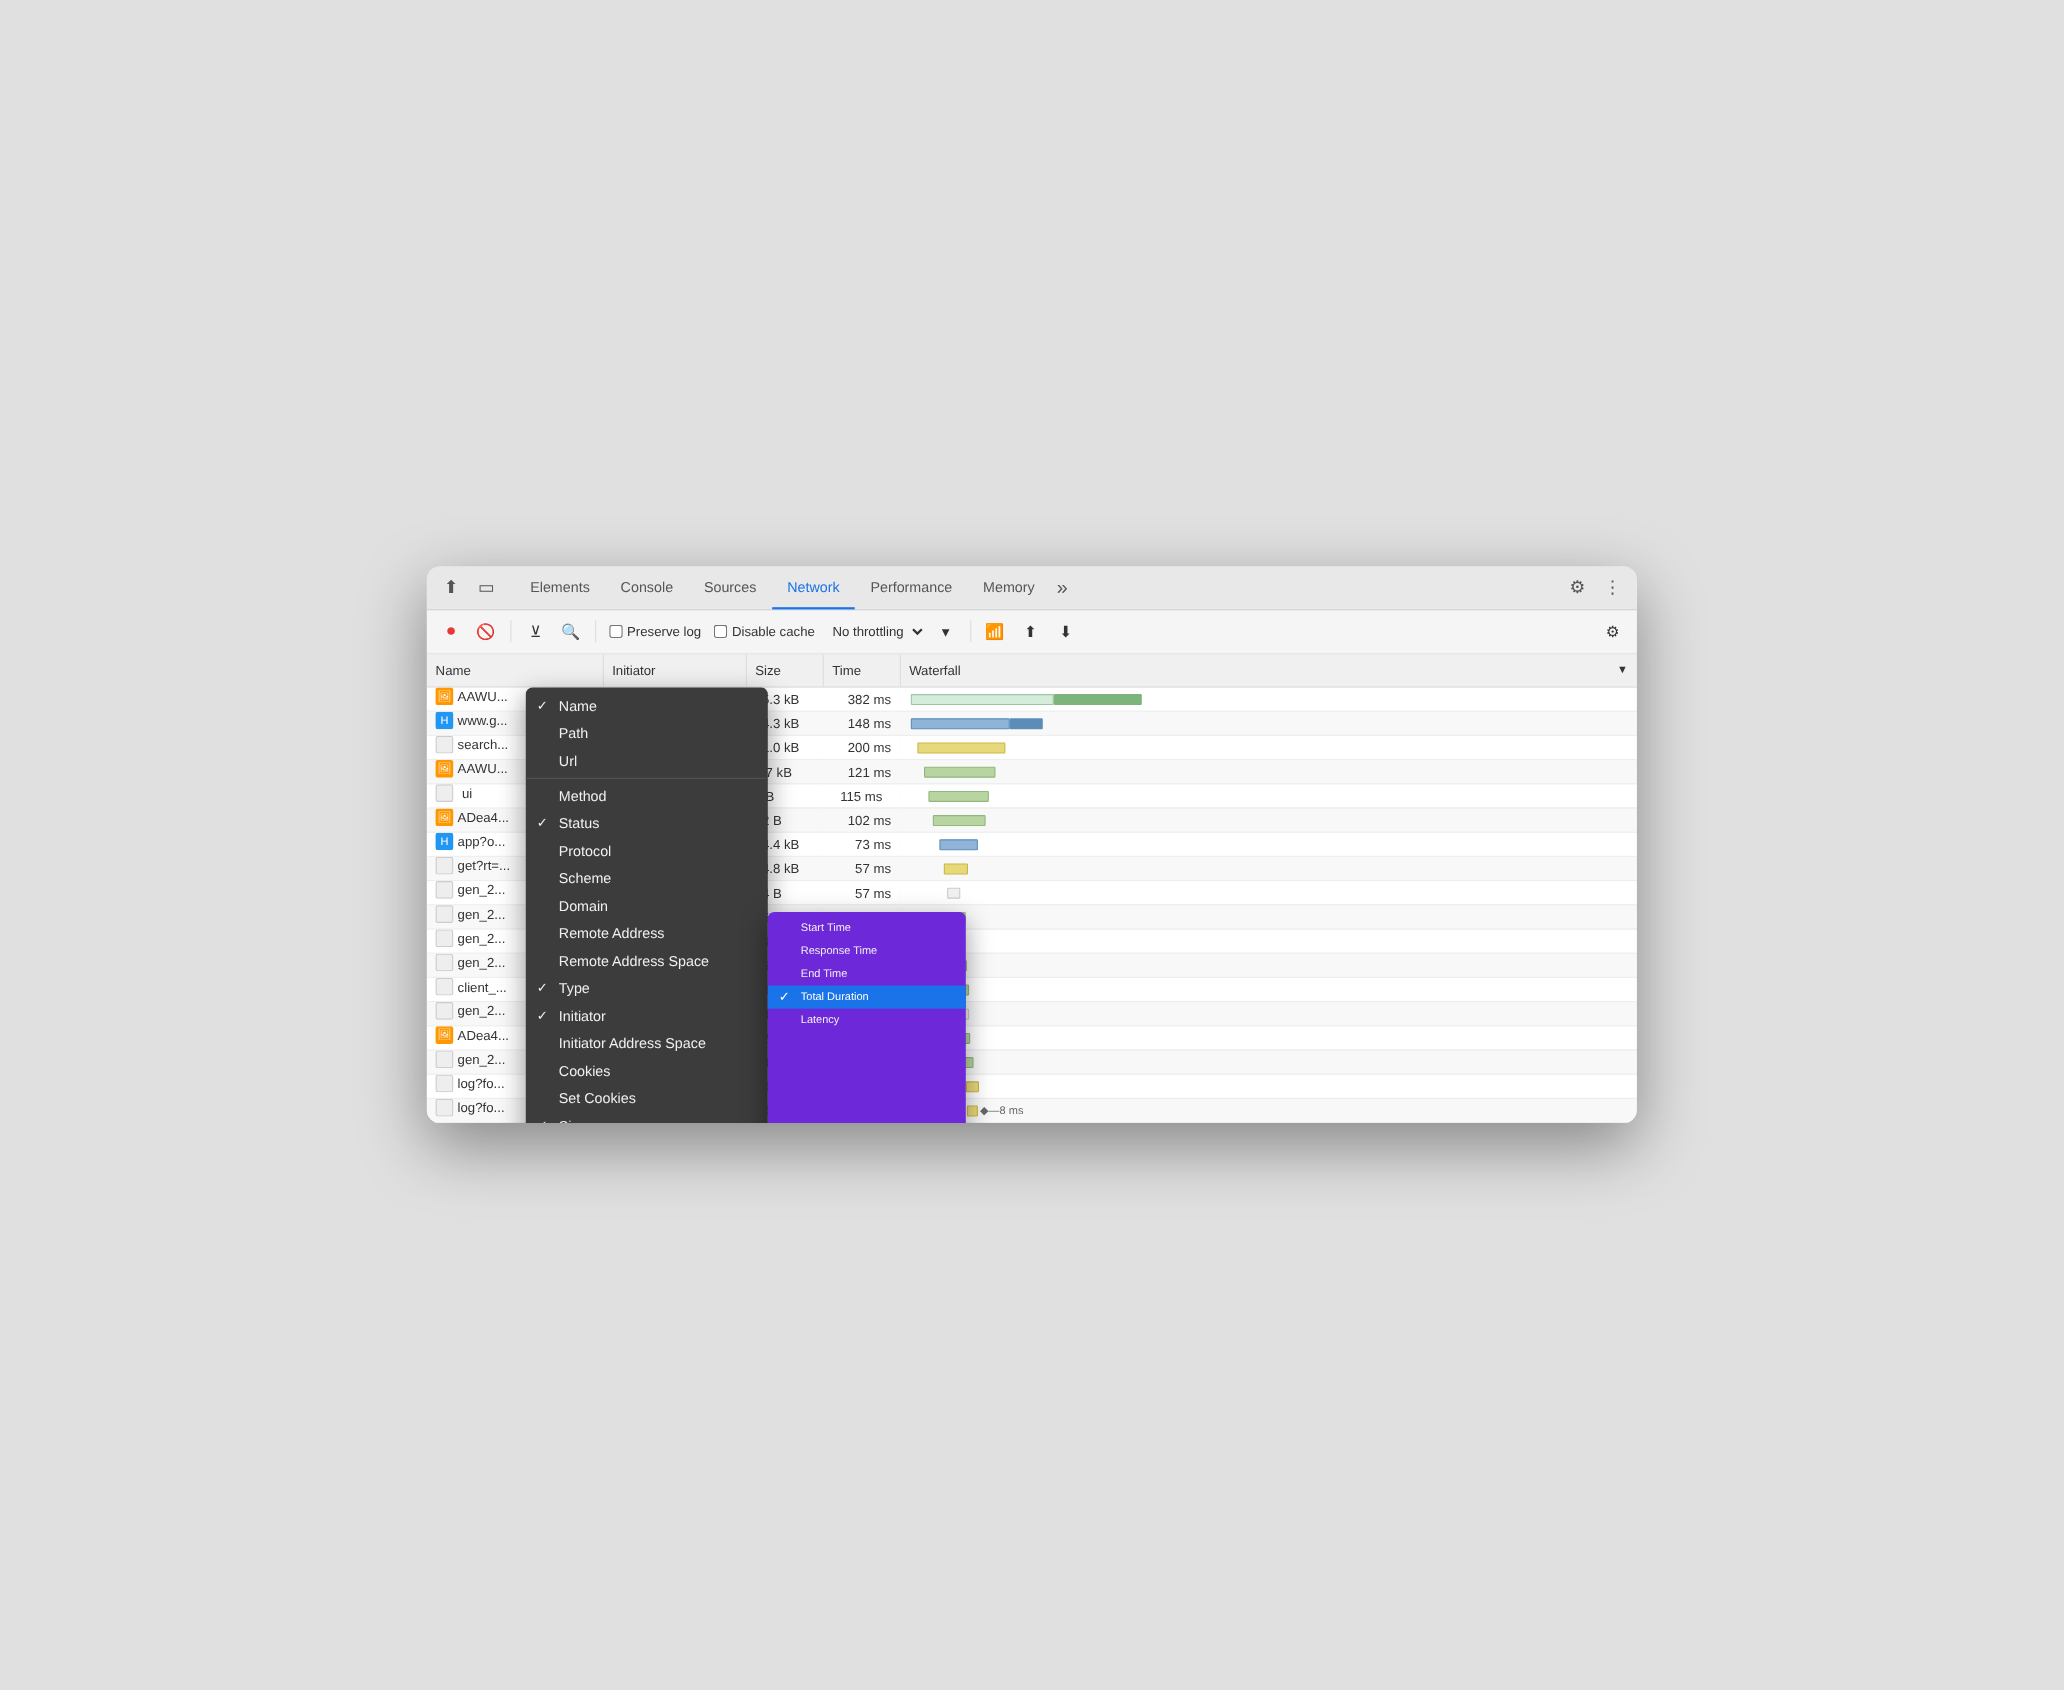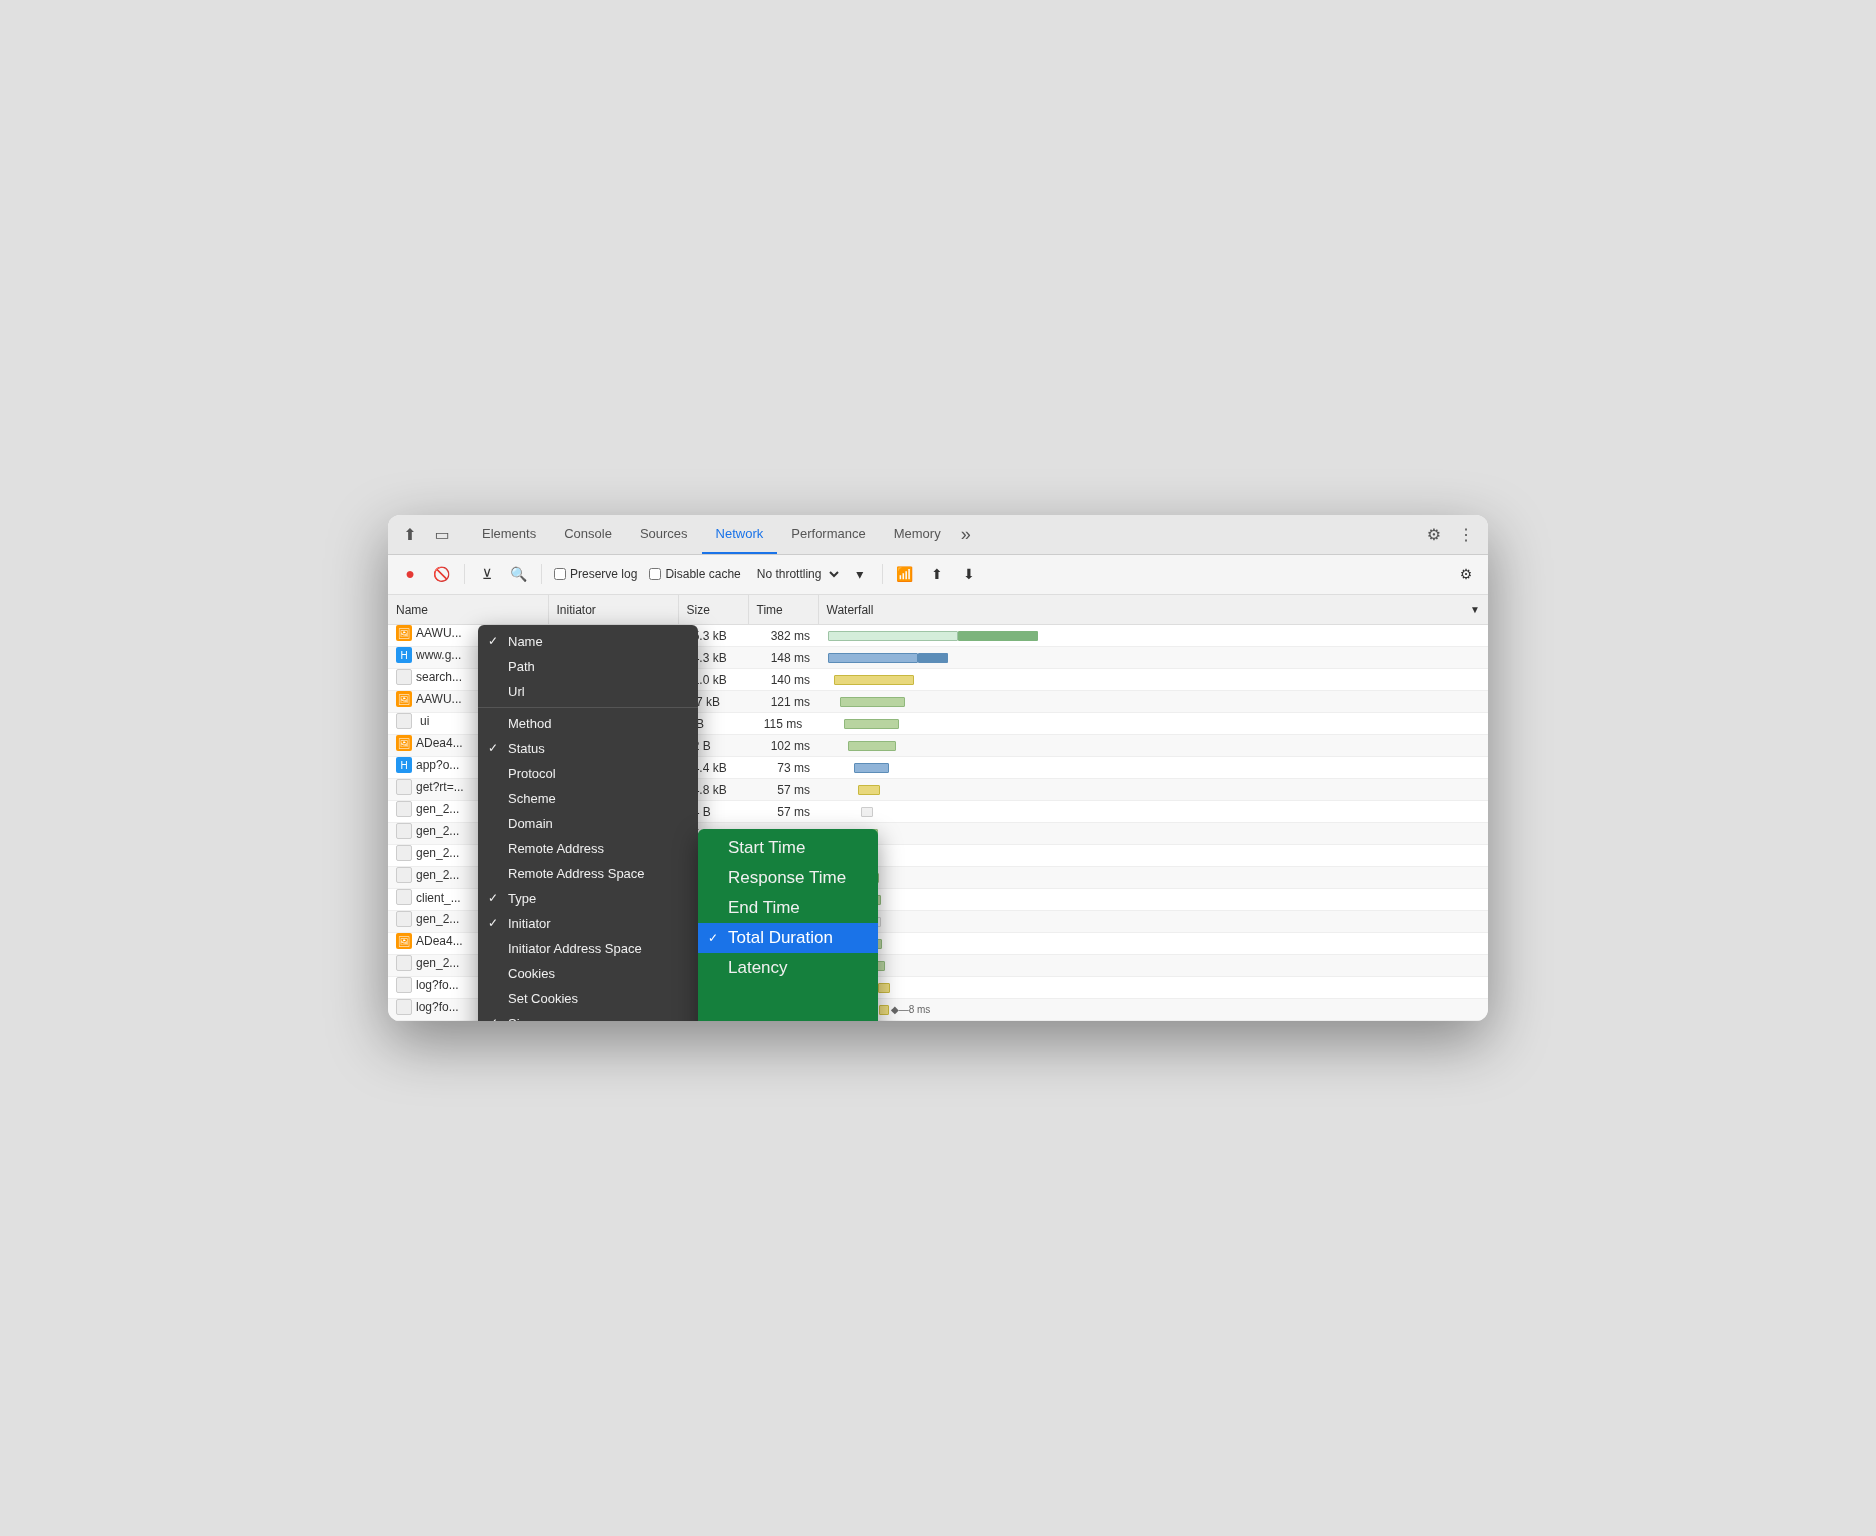--- a/index.html
+++ b/index.html
@@ -282,26 +282,26 @@
       content: '✓';
       position: absolute;
       left: 10px;
       font-size: 12px;
     }
     .menu-separator {
       border-top: 1px solid #555;
       margin: 3px 0;
     }
     .submenu {
-      background: #15803d;
+      background: #6d28d9;
       border-radius: 6px;
       min-width: 180px;
       padding: 4px 0;
       box-shadow: 0 8px 24px rgba(0,0,0,0.4);
-      font-size: 17px;
+      font-size: 10px;
       color: #f0f0f0;
       margin-top: 204px; 
     }
     .submenu-item {
       padding: 5px 20px 5px 30px;
       cursor: pointer;
       display: flex;
       align-items: center;
       position: relative;
       white-space: nowrap;
@@ -457,21 +457,21 @@
           </td>
         </tr>
 
         <tr>
           <td style="display:flex;align-items:center;gap:4px">
             <span class="row-icon icon-blank"></span>
             <span>search...</span>
           </td>
           <td><span class="initiator-link">m=cdos,dp...</span></td>
           <td>21.0 kB</td>
-          <td style="text-align:right">140 ms</td>
+          <td style="text-align:right">200 ms</td>
           <td>
             <div class="waterfall-bar-container">
               <div class="waterfall-bar bar-yellow" style="left:8px; width:80px;"></div>
             </div>
           </td>
         </tr>
 
         <tr>
           <td style="display:flex;align-items:center;gap:4px">
             <span class="row-icon icon-image">🖼</span>

